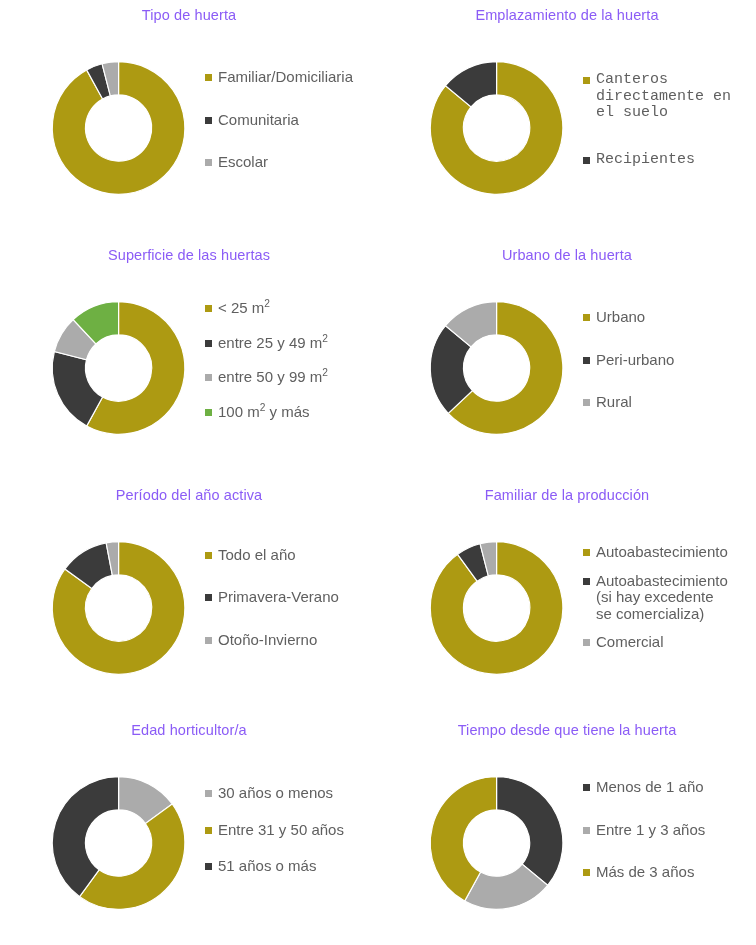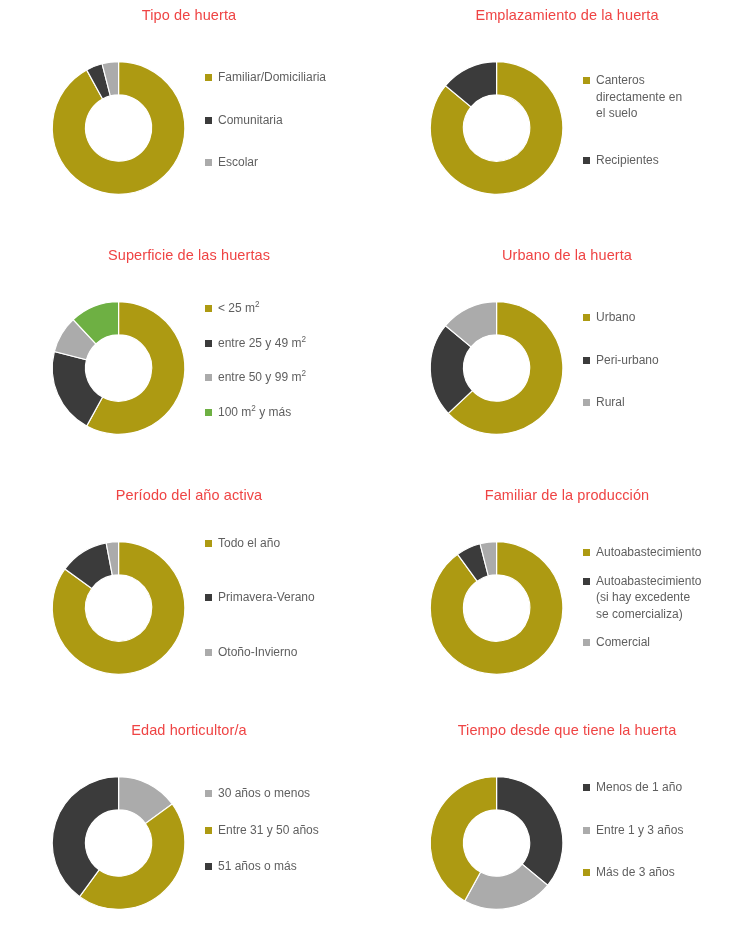--- a/index.html
+++ b/index.html
@@ -27,21 +27,21 @@
     position: relative;
     box-sizing: border-box;
   }
   .chart-title {
     position: absolute;
     top: 7px;
     left: 0;
     width: 100%;
     text-align: center;
     font-size: 14.5px;
-    color: #ef4444;
+    color: #8b5cf6;
     letter-spacing: 0.1px;
     line-height: 17px;
     white-space: nowrap;
   }
   .donut-wrap {
     position: absolute;
     top: 28px;
     left: 24px;
     width: 195px;
     height: 200px;
@@ -56,21 +56,21 @@
     top: 0;
     width: 173px;
     height: 100%;
     display: flex;
     flex-direction: column;
     justify-content: center;
   }
   .legend-item {
     display: flex;
     align-items: flex-start;
-    font-size: 12px;
+    font-size: 15px;
     color: #5f5f5f;
     line-height: 16.5px;
   }
   .legend-marker {
     width: 7px;
     height: 7px;
     flex: 0 0 7px;
     margin-top: 5px;
     margin-right: 6px;
     border-radius: 0;
@@ -113,21 +113,21 @@
       </div>
     </div>
     <div class="chart-cell">
       <div class="chart-title">Emplazamiento de la huerta</div>
       <div class="donut-wrap">
         <svg width="195" height="200" viewBox="0 0 200 200" class="donut-svg">
           <path d="M 97 32 A 68 68 0 1 1 44.60509949124635 56.65516869708908 L 70.80254974562317 78.32758434854455 A 34 34 0 1 0 97 66 Z" fill="#AD9A12" stroke="#ffffff" stroke-width="1.2"></path>
           <path d="M 44.60509949124635 56.65516869708908 A 68 68 0 0 1 96.99999999999999 32 L 97 66 A 34 34 0 0 0 70.80254974562317 78.32758434854455 Z" fill="#3B3B3B" stroke="#ffffff" stroke-width="1.2"></path>
         </svg>
       </div>
-      <div class="legend" style="gap: 30px;">
+      <div class="legend" style="gap: 30px; font-family: Liberation Mono, monospace;">
         <div class="legend-item">
           <span class="legend-marker" style="background: rgb(173, 154, 18);"></span>
           <span class="legend-label">Canteros
 directamente en
 el suelo</span>
         </div>
         <div class="legend-item">
           <span class="legend-marker" style="background: rgb(59, 59, 59);"></span>
           <span class="legend-label">Recipientes</span>
         </div>
@@ -188,21 +188,21 @@
     </div>
     <div class="chart-cell">
       <div class="chart-title">Período del año activa</div>
       <div class="donut-wrap">
         <svg width="195" height="200" viewBox="0 0 200 200" class="donut-svg">
           <path d="M 97 32 A 68 68 0 1 1 41.98684438250356 60.03060284411183 L 69.49342219125178 80.01530142205591 A 34 34 0 1 0 97 66 Z" fill="#AD9A12" stroke="#ffffff" stroke-width="1.2"></path>
           <path d="M 41.98684438250356 60.03060284411183 A 68 68 0 0 1 84.25807060817067 33.20446695044919 L 90.62903530408533 66.6022334752246 A 34 34 0 0 0 69.49342219125178 80.01530142205591 Z" fill="#3B3B3B" stroke="#ffffff" stroke-width="1.2"></path>
           <path d="M 84.25807060817067 33.20446695044919 A 68 68 0 0 1 96.99999999999999 32 L 97 66 A 34 34 0 0 0 90.62903530408533 66.6022334752246 Z" fill="#ABABAB" stroke="#ffffff" stroke-width="1.2"></path>
         </svg>
       </div>
-      <div class="legend" style="gap: 38px; text-align: center;">
+      <div class="legend" style="gap: 26px; text-align: center;">
         <div class="legend-item">
           <span class="legend-marker" style="background: rgb(173, 154, 18);"></span>
           <span class="legend-label">Todo el año</span>
         </div>
         <div class="legend-item">
           <span class="legend-marker" style="background: rgb(59, 59, 59);"></span>
           <span class="legend-label">Primavera-Verano</span>
         </div>
         <div class="legend-item">
           <span class="legend-marker" style="background: rgb(171, 171, 171);"></span>

